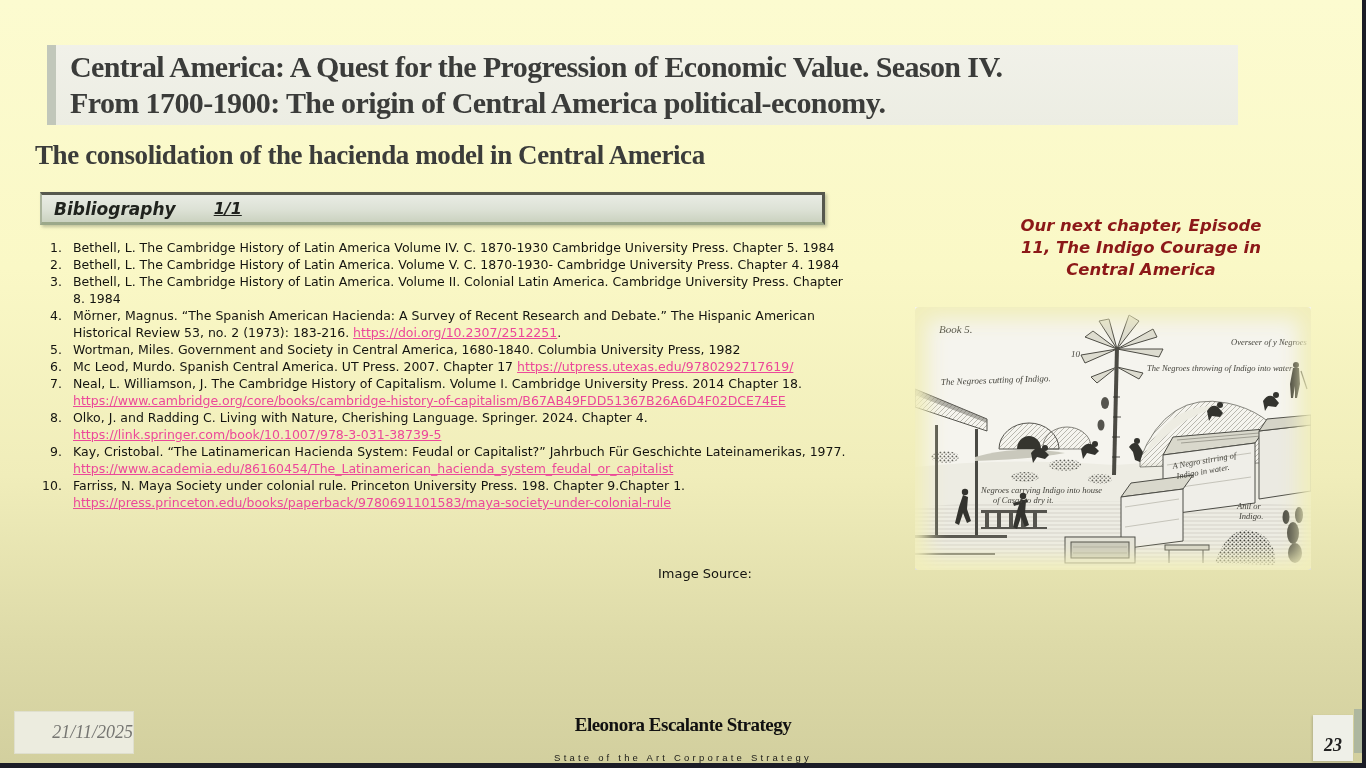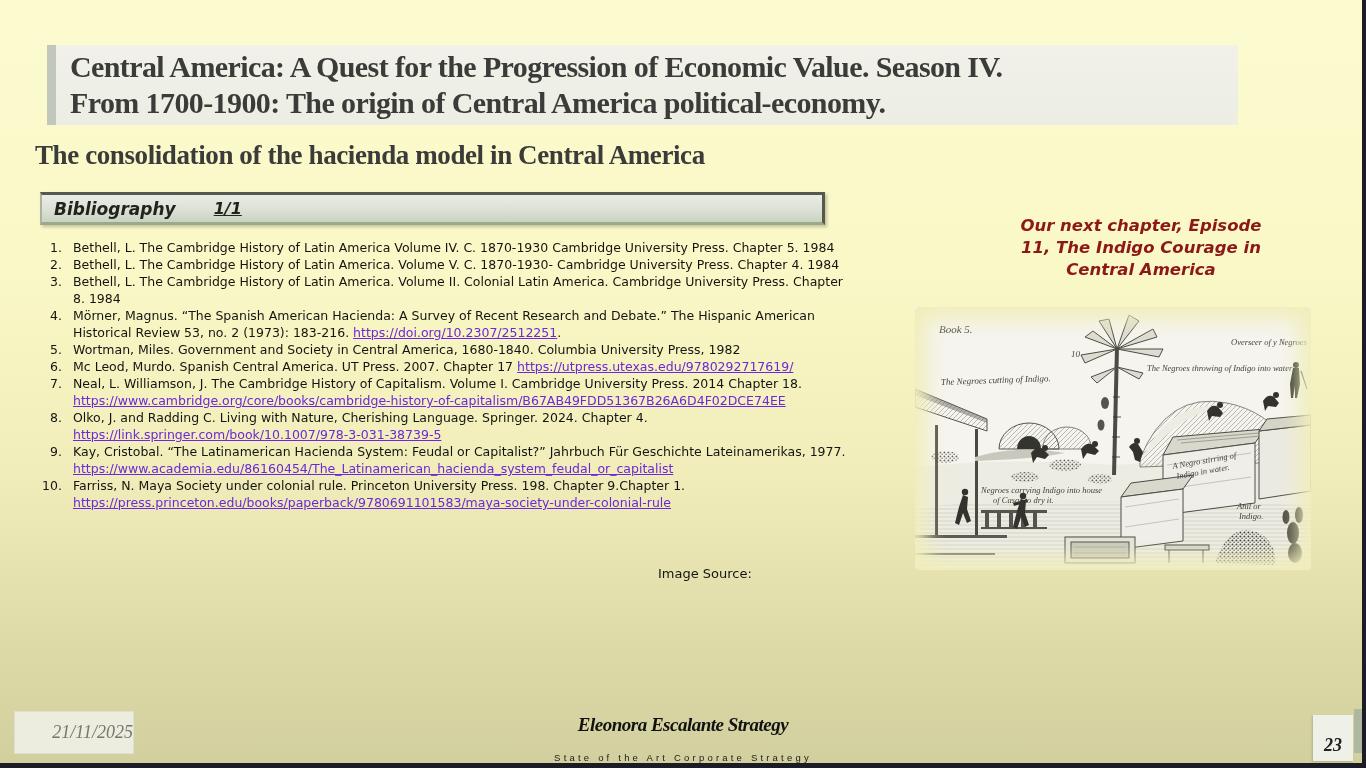--- a/index.html
+++ b/index.html
@@ -61,21 +61,21 @@
     font-size:12.5px;line-height:17px;color:#141410;
     font-family:"DejaVu Sans","Liberation Sans",sans-serif;
   }
   .bib-list li{
     counter-increment:bib;position:relative;padding-left:33px;
   }
   .bib-list li::before{
     content:counter(bib) ".";
     position:absolute;left:0;top:0;width:22px;text-align:right;
   }
-  .bib-link{color:#6d28d9;text-decoration:underline;cursor:pointer;}
+  .bib-link{color:#ec4899;text-decoration:underline;cursor:pointer;}
 
   
   .next-note{
     left:1005px;top:215px;width:272px;text-align:center;
     font-family:"DejaVu Sans","Liberation Sans",sans-serif;
     font-style:italic;font-weight:bold;font-size:16.5px;line-height:22px;color:#8C1818;
   }
 
   
   .engraving{left:915px;top:307px;width:396px;height:263px;background:#F6F5F0;border-radius:4px;}
@@ -94,21 +94,21 @@
   .date-box{
     left:14px;top:711px;width:120px;height:43px;
     background:#ECECDF;border:1px solid #DFDFCE;box-sizing:border-box;
     display:flex;align-items:center;justify-content:flex-end;
     font-family:"Liberation Serif","DejaVu Serif",serif;
     font-style:italic;font-size:18px;color:#767672;
   }
   .footer-center{left:50%;transform:translateX(-50%);top:714px;text-align:center;white-space:nowrap;}
   .footer-org{
     font-family:"Liberation Serif","DejaVu Serif",serif;
-    font-weight:bold;font-size:19px;color:#111;letter-spacing:-0.5px;font-style:italic;
+    font-weight:bold;font-size:19px;color:#111;letter-spacing:-0.5px;
   }
   .footer-tagline,.footer-copy{
     font-family:"Liberation Sans",sans-serif;
     font-size:9.5px;color:#20201c;letter-spacing:3.2px;margin-top:16px;
   }
   .page-tab{left:1354px;top:709px;width:8px;height:44px;background:#AEB79F;}
   .page-box{
     left:1313px;top:715px;width:40px;height:46px;background:#EFF0E8;
     display:flex;align-items:flex-end;justify-content:center;
     font-family:"Liberation Serif","DejaVu Serif",serif;

